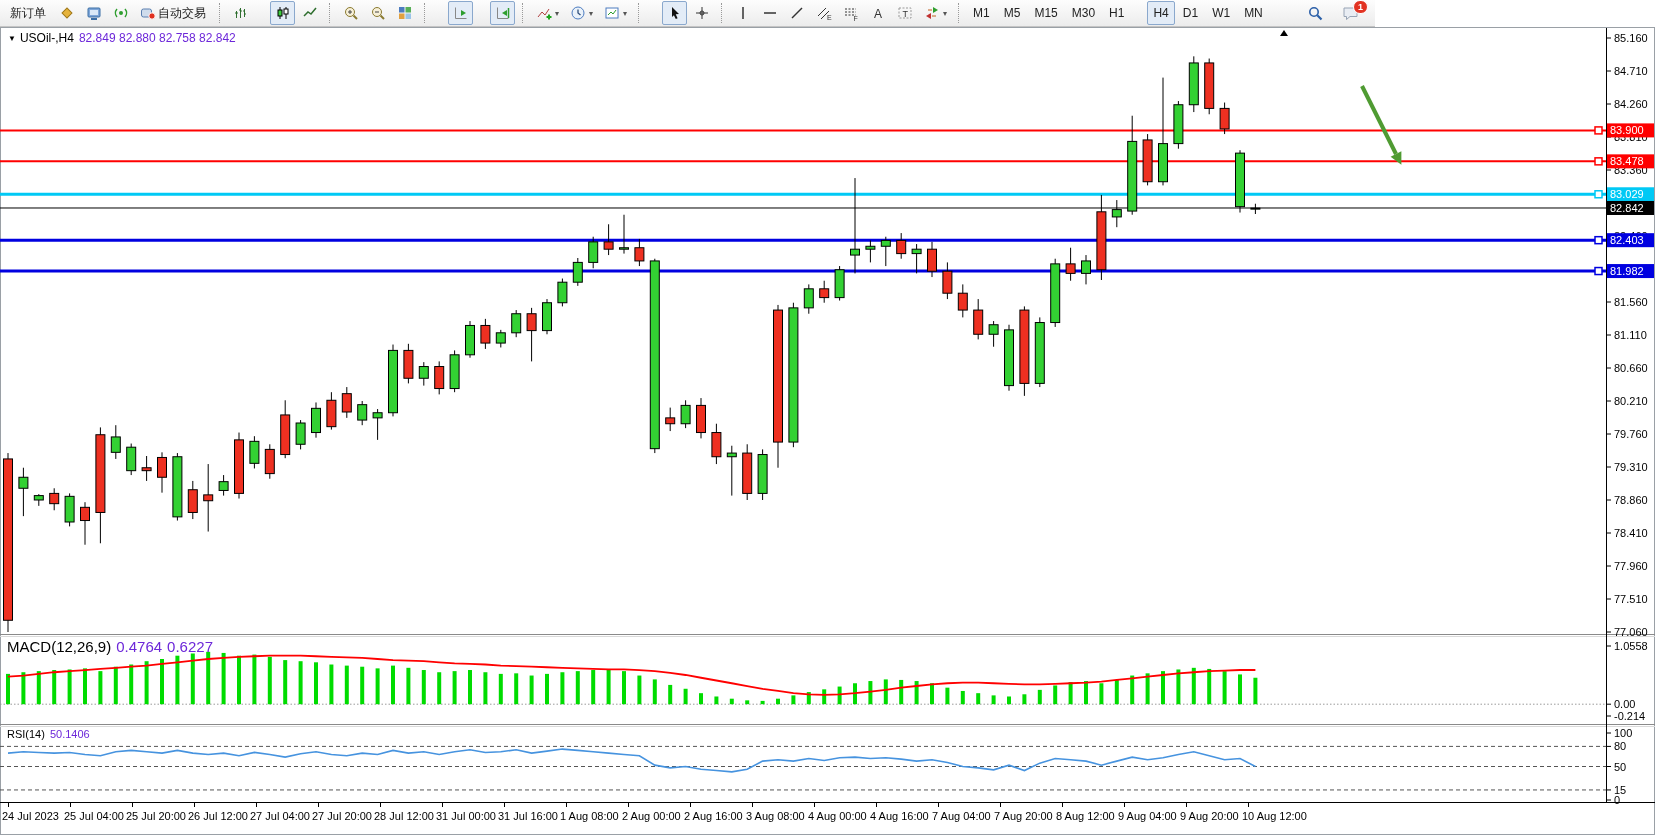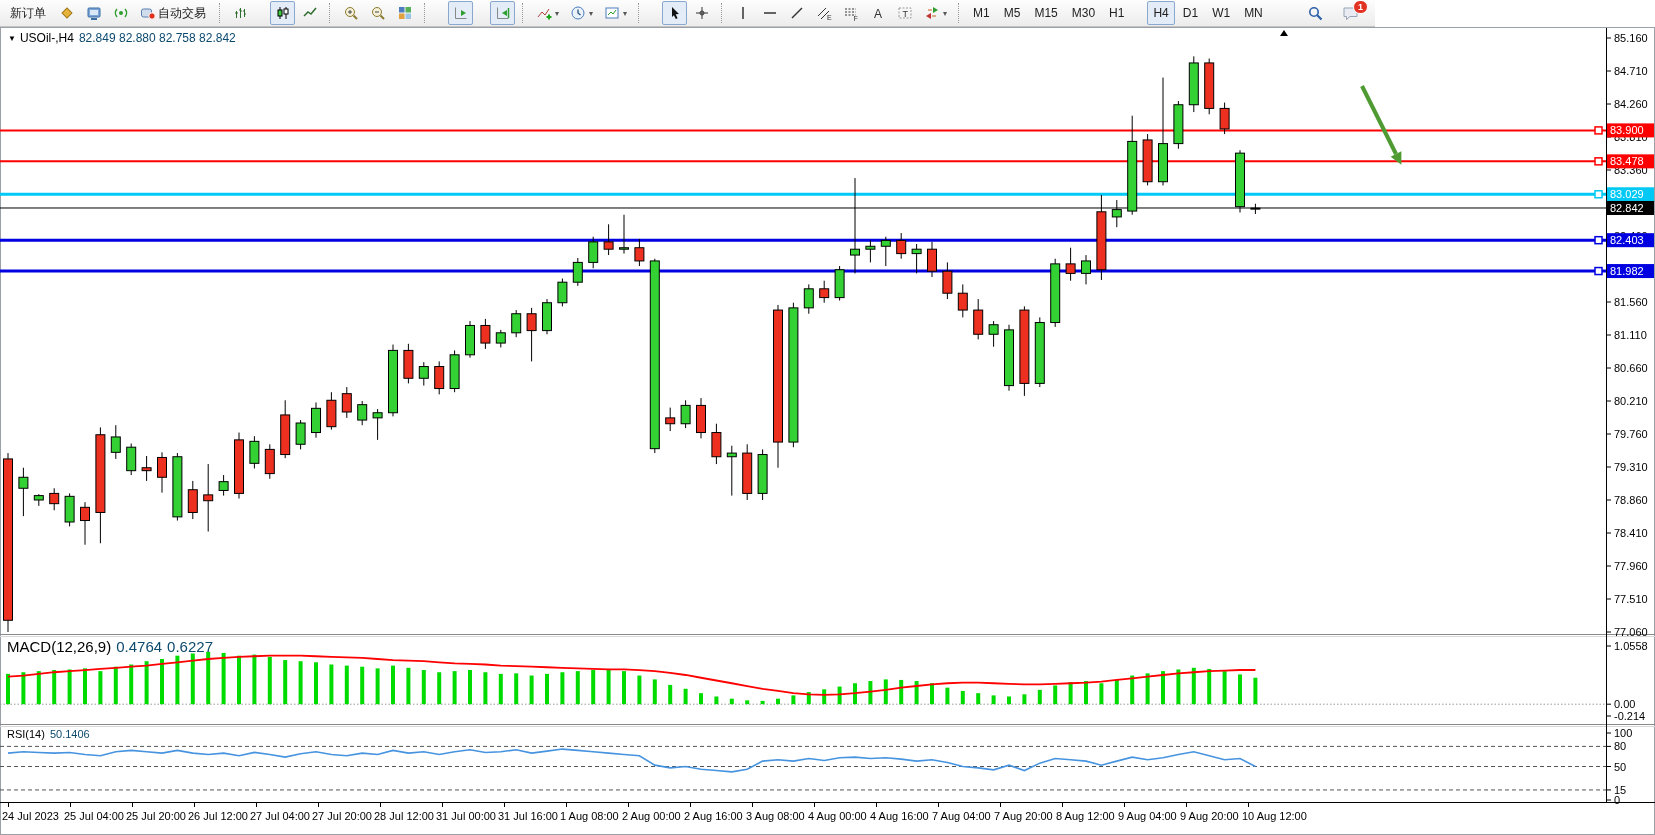--- a/index.html
+++ b/index.html
@@ -19,21 +19,21 @@
   #toolbar-right{margin-left:auto;display:flex;align-items:center;gap:8px;padding-right:8px;}
   .badge{position:absolute;top:-2px;right:-6px;background:#e23222;color:#fff;border-radius:8px;
     font-size:9px;font-weight:bold;padding:0 4px;line-height:12px;border:1px solid #fff;}
   
   #chart{position:absolute;top:0;left:0;}
   .overlay{position:absolute;color:#000;z-index:3;white-space:nowrap;}
   #chart-title{top:31px;left:8px;font-size:12px;}
   #chart-title .tri{font-size:8px;vertical-align:1px;margin-right:4px;}
   #macd-label{top:638px;left:7px;font-size:15px;}
   #rsi-label{top:728px;left:7px;font-size:11px;}
-  .vals{margin-left:5px;color:#0c4a6e;}
+  .vals{margin-left:5px;color:#6d28d9;}
 </style>
 </head>
 <body>
 
 <div id="toolbar">
     <div class="tbtn">
       <span class="tlabel">新订单</span>
     </div>
     <div class="tbtn">
       <span class="ticon">

